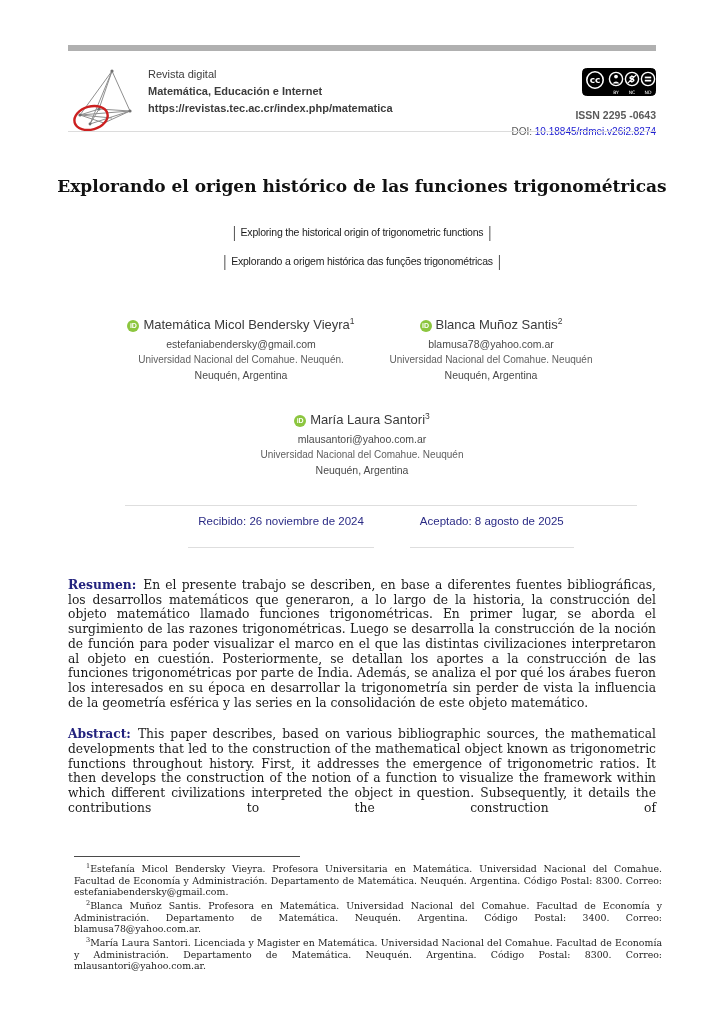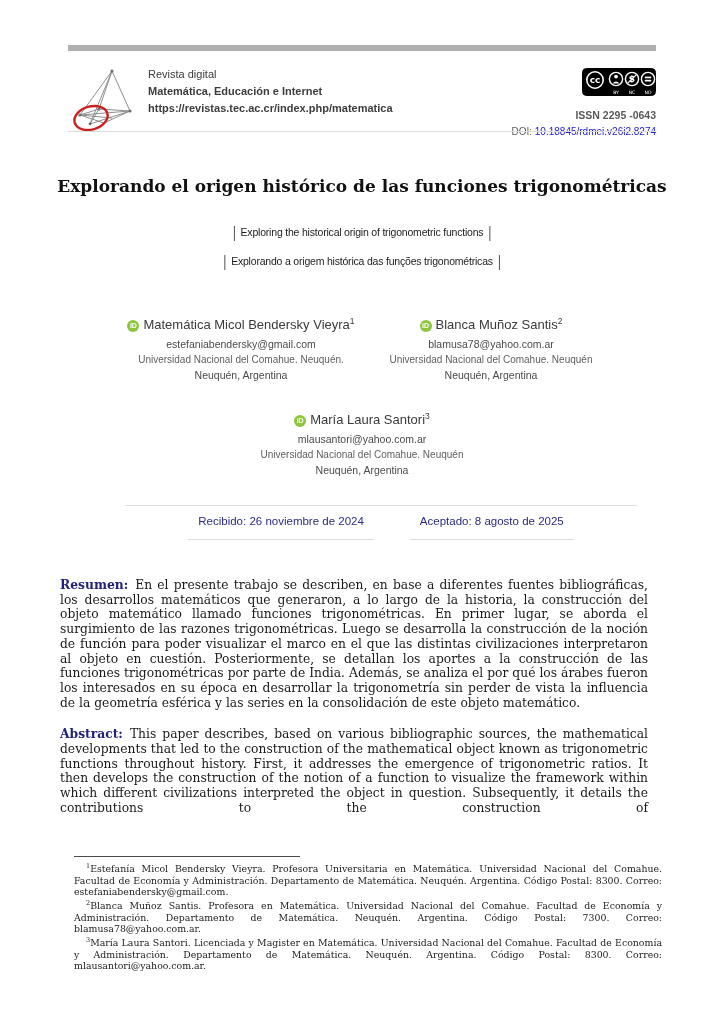--- a/index.html
+++ b/index.html
@@ -43,25 +43,25 @@
   }
   .author-email { font-size:10.5px; color:#4a4a4a; line-height:16px; margin-top:2px;text-align:center; }
   .author-affil { font-size:10px; color:#5f5f5f; line-height:15px; }
   .author-city { font-size:10.5px; color:#4a4a4a; line-height:16px; }
   .dates-box {
     position:absolute; left:125px; top:505px; width:512px;
     border-top:1px solid #dedede; padding-top:9px;
     display:flex; justify-content:center;
   }
   .date-item {
-    font-size:11.5px; color:#2b2b85; padding:0 10px 12px 10px; margin:0 18px;
+    font-size:11.5px; color:#2b2b85; padding:0 10px 20px 10px; margin:0 18px;
     border-bottom:1px solid #dedede;
   }
   .body-text {
-    position:absolute; left:60px; top:578px; width:588px;
+    position:absolute; left:68px; top:578px; width:588px;
     font-family:"DejaVu Serif","Liberation Serif",serif; font-size:12.3px;
     color:#1a1a1a; text-align:justify; line-height:14.7px;
   }
   .sec-label { font-weight:bold; color:#22227d; margin-right:7px; }
   .para-keywords { margin-top:16px; }
   .para-abstract { margin-top:17px; text-align-last:justify; }
   .footnotes { position:absolute; left:74px; top:856px; width:588px; }
   .fn-rule { width:226px; border-top:1px solid #4a4a4a; margin-bottom:4px; }
   .fn {
     font-family:"DejaVu Serif","Liberation Serif",serif; font-size:9.4px;
@@ -165,17 +165,17 @@
   </div>
 
   <div class="body-text">
     <p class="para-resumen"><span class="sec-label">Resumen:</span><span>En el presente trabajo se describen, en base a diferentes fuentes bibliográficas, los desarrollos matemáticos que generaron, a lo largo de la historia, la construcción del objeto matemático llamado funciones trigonométricas. En primer lugar, se aborda el surgimiento de las razones trigonométricas. Luego se desarrolla la construcción de la noción de función para poder visualizar el marco en el que las distintas civilizaciones interpretaron al objeto en cuestión. Posteriormente, se detallan los aportes a la construcción de las funciones trigonométricas por parte de India. Además, se analiza el por qué los árabes fueron los interesados en su época en desarrollar la trigonometría sin perder de vista la influencia de la geometría esférica y las series en la consolidación de este objeto matemático.</span></p>
     <p class="para-abstract"><span class="sec-label">Abstract:</span><span>This paper describes, based on various bibliographic sources, the mathematical developments that led to the construction of the mathematical object known as trigonometric functions throughout history. First, it addresses the emergence of trigonometric ratios. It then develops the construction of the notion of a function to visualize the framework within which different civilizations interpreted the object in question. Subsequently, it details the contributions to the construction of</span></p>
   </div>
 
   <div class="footnotes">
     <div class="fn-rule"></div>
     <p class="fn"><sup>1</sup><span>Estefanía Micol Bendersky Vieyra. Profesora Universitaria en Matemática. Universidad Nacional del Comahue. Facultad de Economía y Administración. Departamento de Matemática. Neuquén. Argentina. Código Postal: 8300. Correo: estefaniabendersky@gmail.com.</span></p>
-    <p class="fn"><sup>2</sup><span>Blanca Muñoz Santis. Profesora en Matemática. Universidad Nacional del Comahue. Facultad de Economía y Administración. Departamento de Matemática. Neuquén. Argentina. Código Postal: 7300. Correo: blamusa78@yahoo.com.ar.</span></p>
+    <p class="fn"><sup>2</sup><span>Blanca Muñoz Santis. Profesora en Matemática. Universidad Nacional del Comahue. Facultad de Economía y Administración. Departamento de Matemática. Neuquén. Argentina. Código Postal: 3400. Correo: blamusa78@yahoo.com.ar.</span></p>
     <p class="fn"><sup>3</sup><span>María Laura Santori. Licenciada y Magister en Matemática. Universidad Nacional del Comahue. Facultad de Economía y Administración. Departamento de Matemática. Neuquén. Argentina. Código Postal: 8300. Correo: mlausantori@yahoo.com.ar.</span></p>
   </div>
 
 </div>
 
 </body></html>

